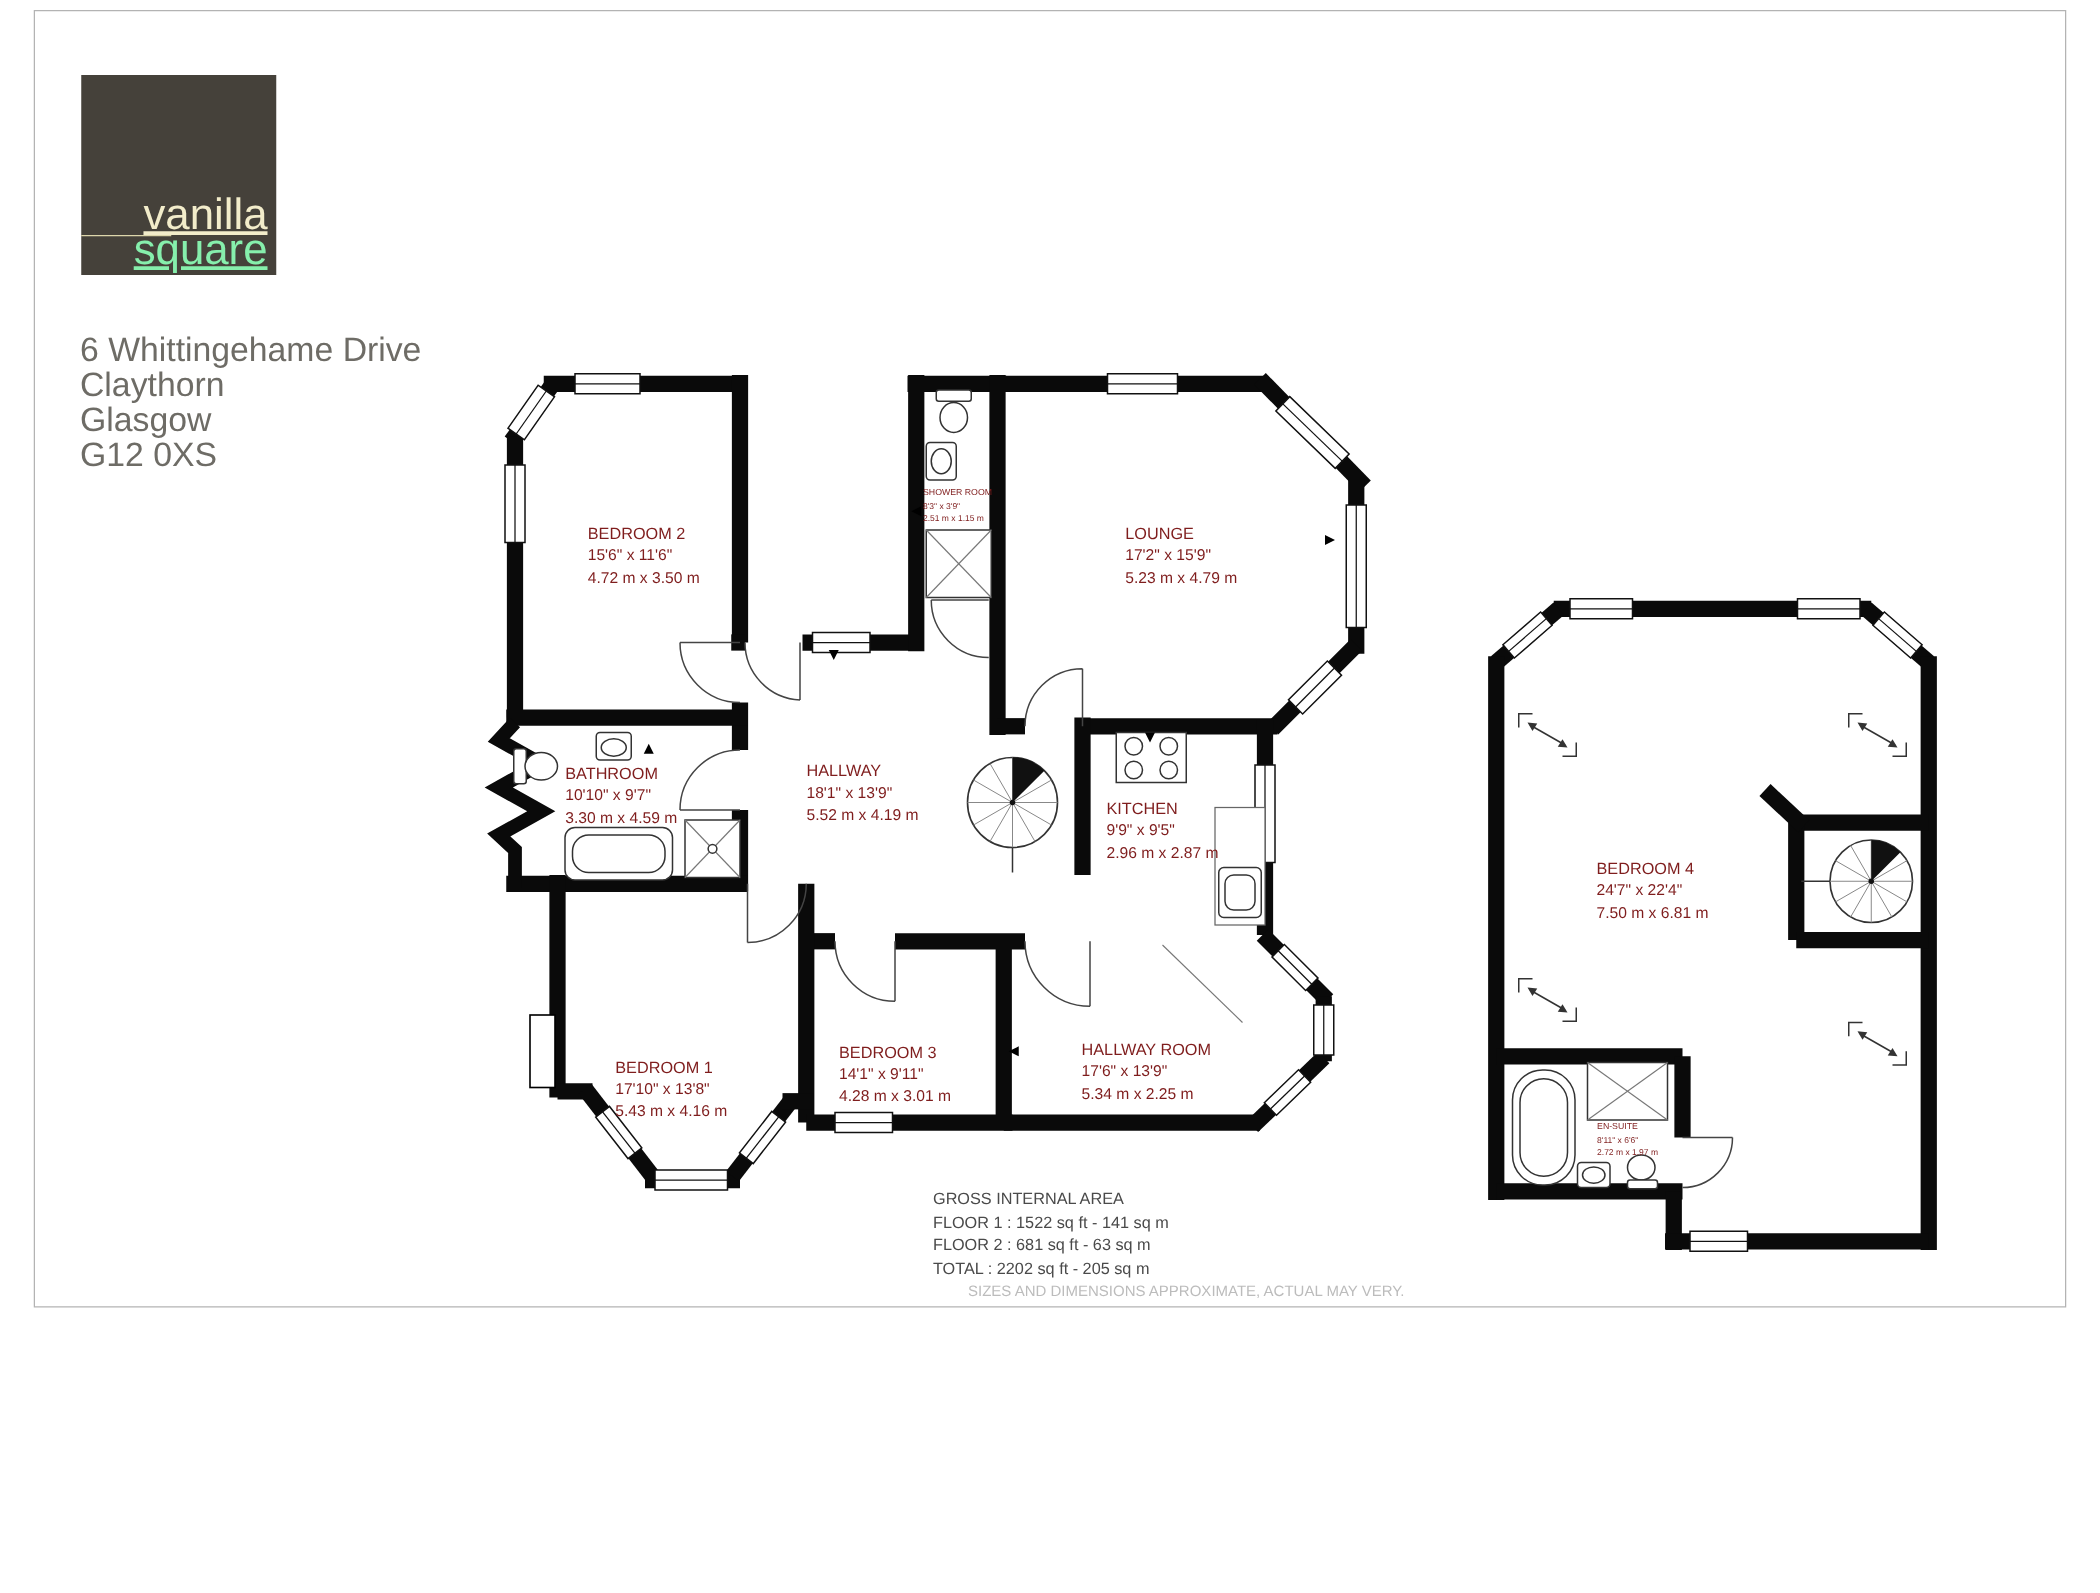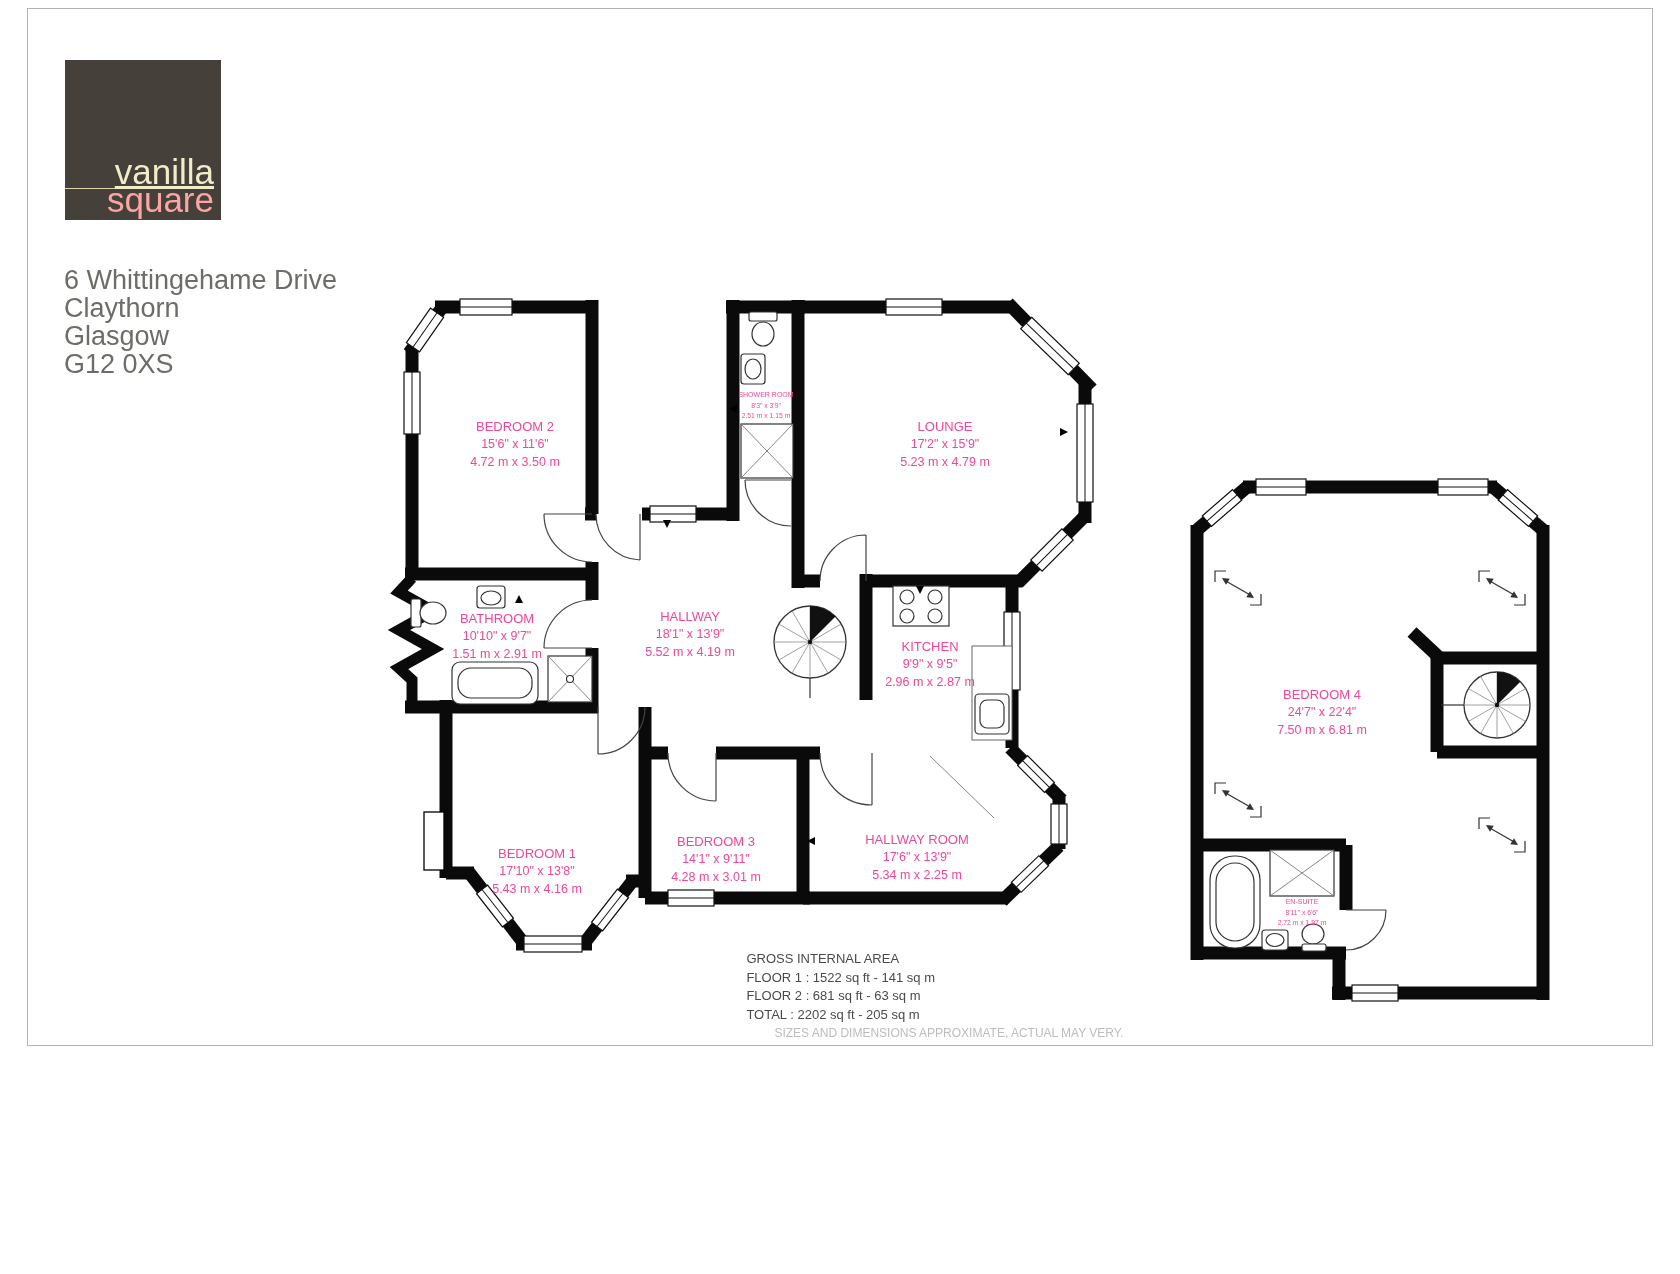--- a/index.html
+++ b/index.html
@@ -3,36 +3,36 @@
 <meta charset="utf-8">
 <style>
   html,body{margin:0;padding:0;background:#fff;}
   .page{position:relative;width:1680px;height:1274px;background:#ffffff;overflow:hidden;
         font-family:"Liberation Sans",sans-serif;}
   .frame{position:absolute;left:27px;top:8px;width:1624px;height:1036px;border:1px solid #b3b3b3;}
   
   .logo{position:absolute;left:65px;top:60px;width:156px;height:160px;background:#45413a;}
   .logo .rule{position:absolute;left:0;top:128px;width:72px;height:1px;background:#ddd6ab;}
   .logo .w1{position:absolute;right:7px;top:94px;font-size:35px;color:#f2ecca;line-height:1;text-decoration:underline;}
-  .logo .w2{position:absolute;right:7px;top:122px;font-size:35px;color:#fca5a5;line-height:1;}
+  .logo .w2{position:absolute;right:7px;top:122px;font-size:35px;color:#86efac;line-height:1;text-decoration:underline;}
   
   .address{position:absolute;left:64px;top:266px;font-size:27px;color:#6e6c66;line-height:28px;}
   
   svg.plan{position:absolute;left:0;top:0;}
   .wall{stroke:#0a0a0a;stroke-width:13;fill:none;stroke-linecap:butt;stroke-linejoin:miter;}
   .wallthin{stroke:#0a0a0a;stroke-width:11;fill:none;}
   .win rect{fill:#ffffff;stroke:#111;stroke-width:1.2;}
   .win line{stroke:#111;stroke-width:1;}
   .door{stroke:#444;stroke-width:1.2;fill:none;}
   .fx{stroke:#333;stroke-width:1.2;fill:#ffffff;}
   .fxthin{stroke:#777;stroke-width:0.9;fill:none;}
   .arrow{fill:#000;stroke:none;}
   .marker{stroke:#333;stroke-width:1.2;fill:none;}
   
-  .room-label{position:absolute;transform:translateX(-50%);text-align:center;color:#ec4899;
+  .room-label{position:absolute;transform:translateX(-50%);text-align:left;color:#7f1d1d;
               white-space:nowrap;line-height:1.42;}
   .room-label .nm{font-size:13px;}
   .room-label .dim{font-size:12.5px;}
   .room-label.small{line-height:1.5;}
   .room-label.small .nm{font-size:7px;}
   .room-label.small .dim{font-size:6.8px;}
   
   .footer{position:absolute;left:935px;top:950px;transform:translateX(-50%);text-align:left;
           color:#4a4a4a;font-size:13px;line-height:18.5px;white-space:nowrap;}
   .footer .disclaimer{color:#bcbcbc;font-size:12px;margin-left:28px;}
@@ -368,21 +368,21 @@
     <div class="dim">2.51 m x 1.15 m</div>
   </div>
   <div class="room-label" style="left:945px;top:418px">
     <div class="nm">LOUNGE</div>
     <div class="dim">17'2" x 15'9"</div>
     <div class="dim">5.23 m x 4.79 m</div>
   </div>
   <div class="room-label" style="left:497px;top:610px">
     <div class="nm">BATHROOM</div>
     <div class="dim">10'10" x 9'7"</div>
-    <div class="dim">1.51 m x 2.91 m</div>
+    <div class="dim">3.30 m x 4.59 m</div>
   </div>
   <div class="room-label" style="left:690px;top:608px">
     <div class="nm">HALLWAY</div>
     <div class="dim">18'1" x 13'9"</div>
     <div class="dim">5.52 m x 4.19 m</div>
   </div>
   <div class="room-label" style="left:930px;top:638px">
     <div class="nm">KITCHEN</div>
     <div class="dim">9'9" x 9'5"</div>
     <div class="dim">2.96 m x 2.87 m</div>

